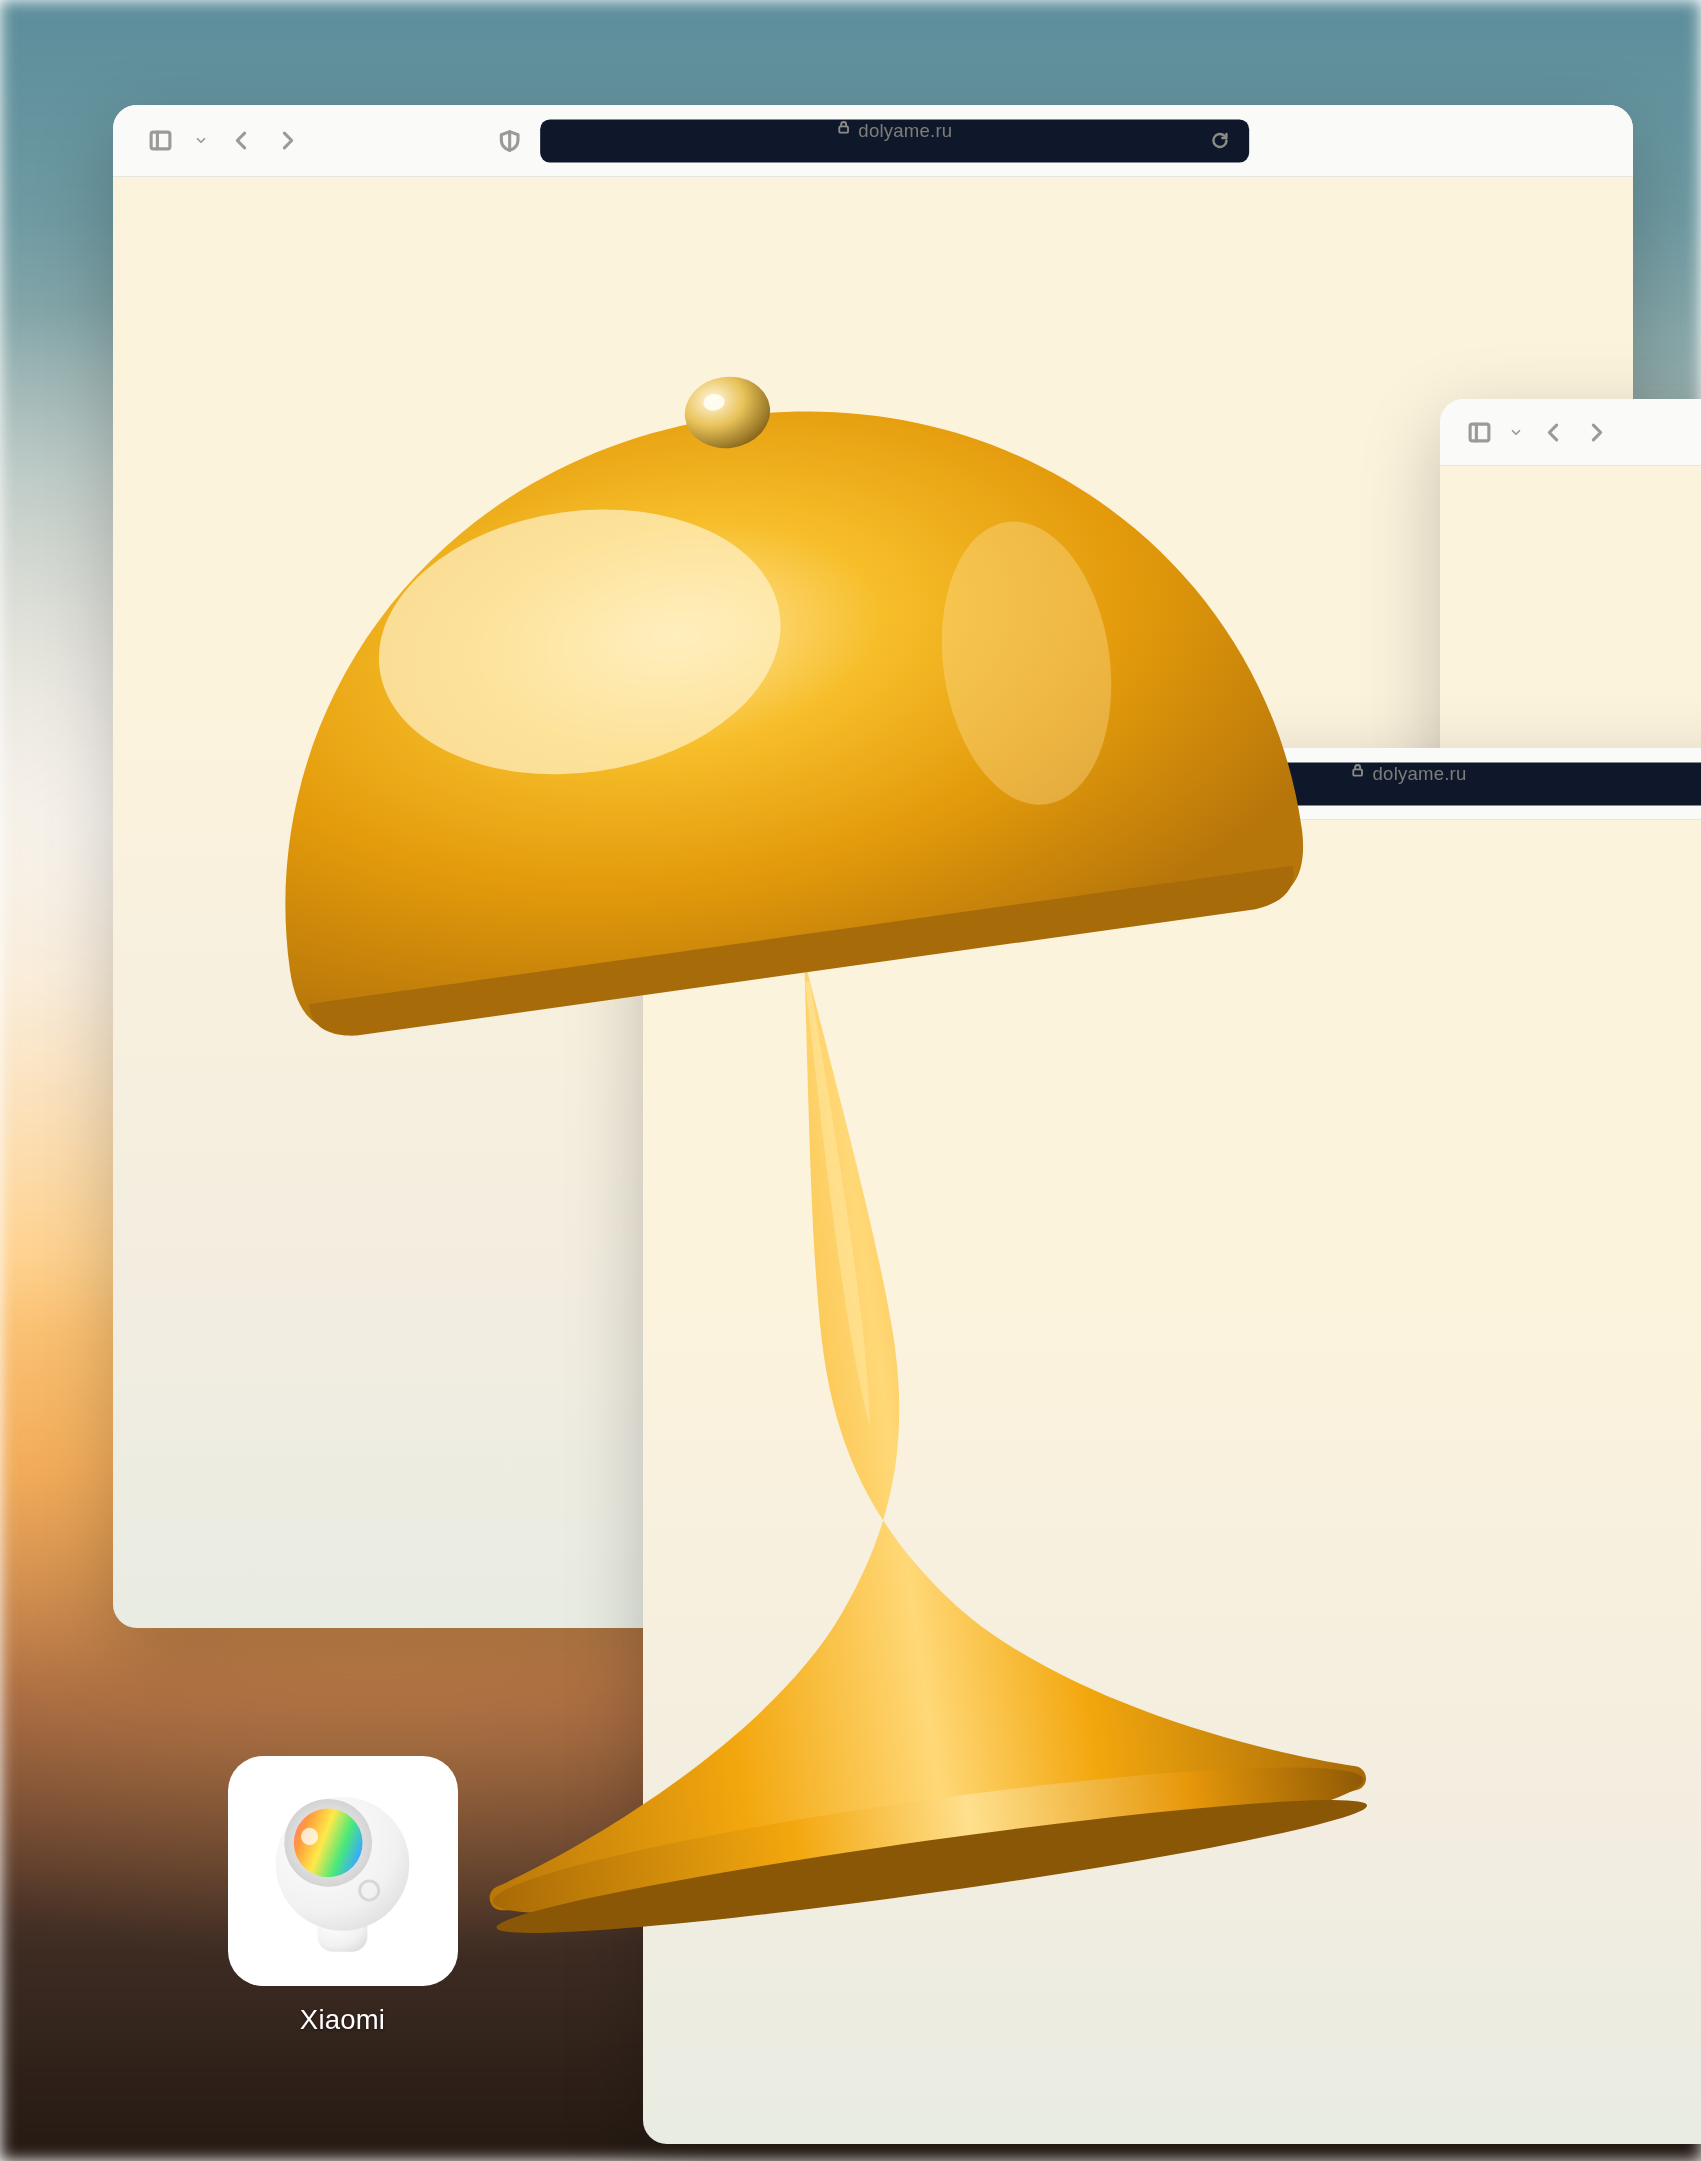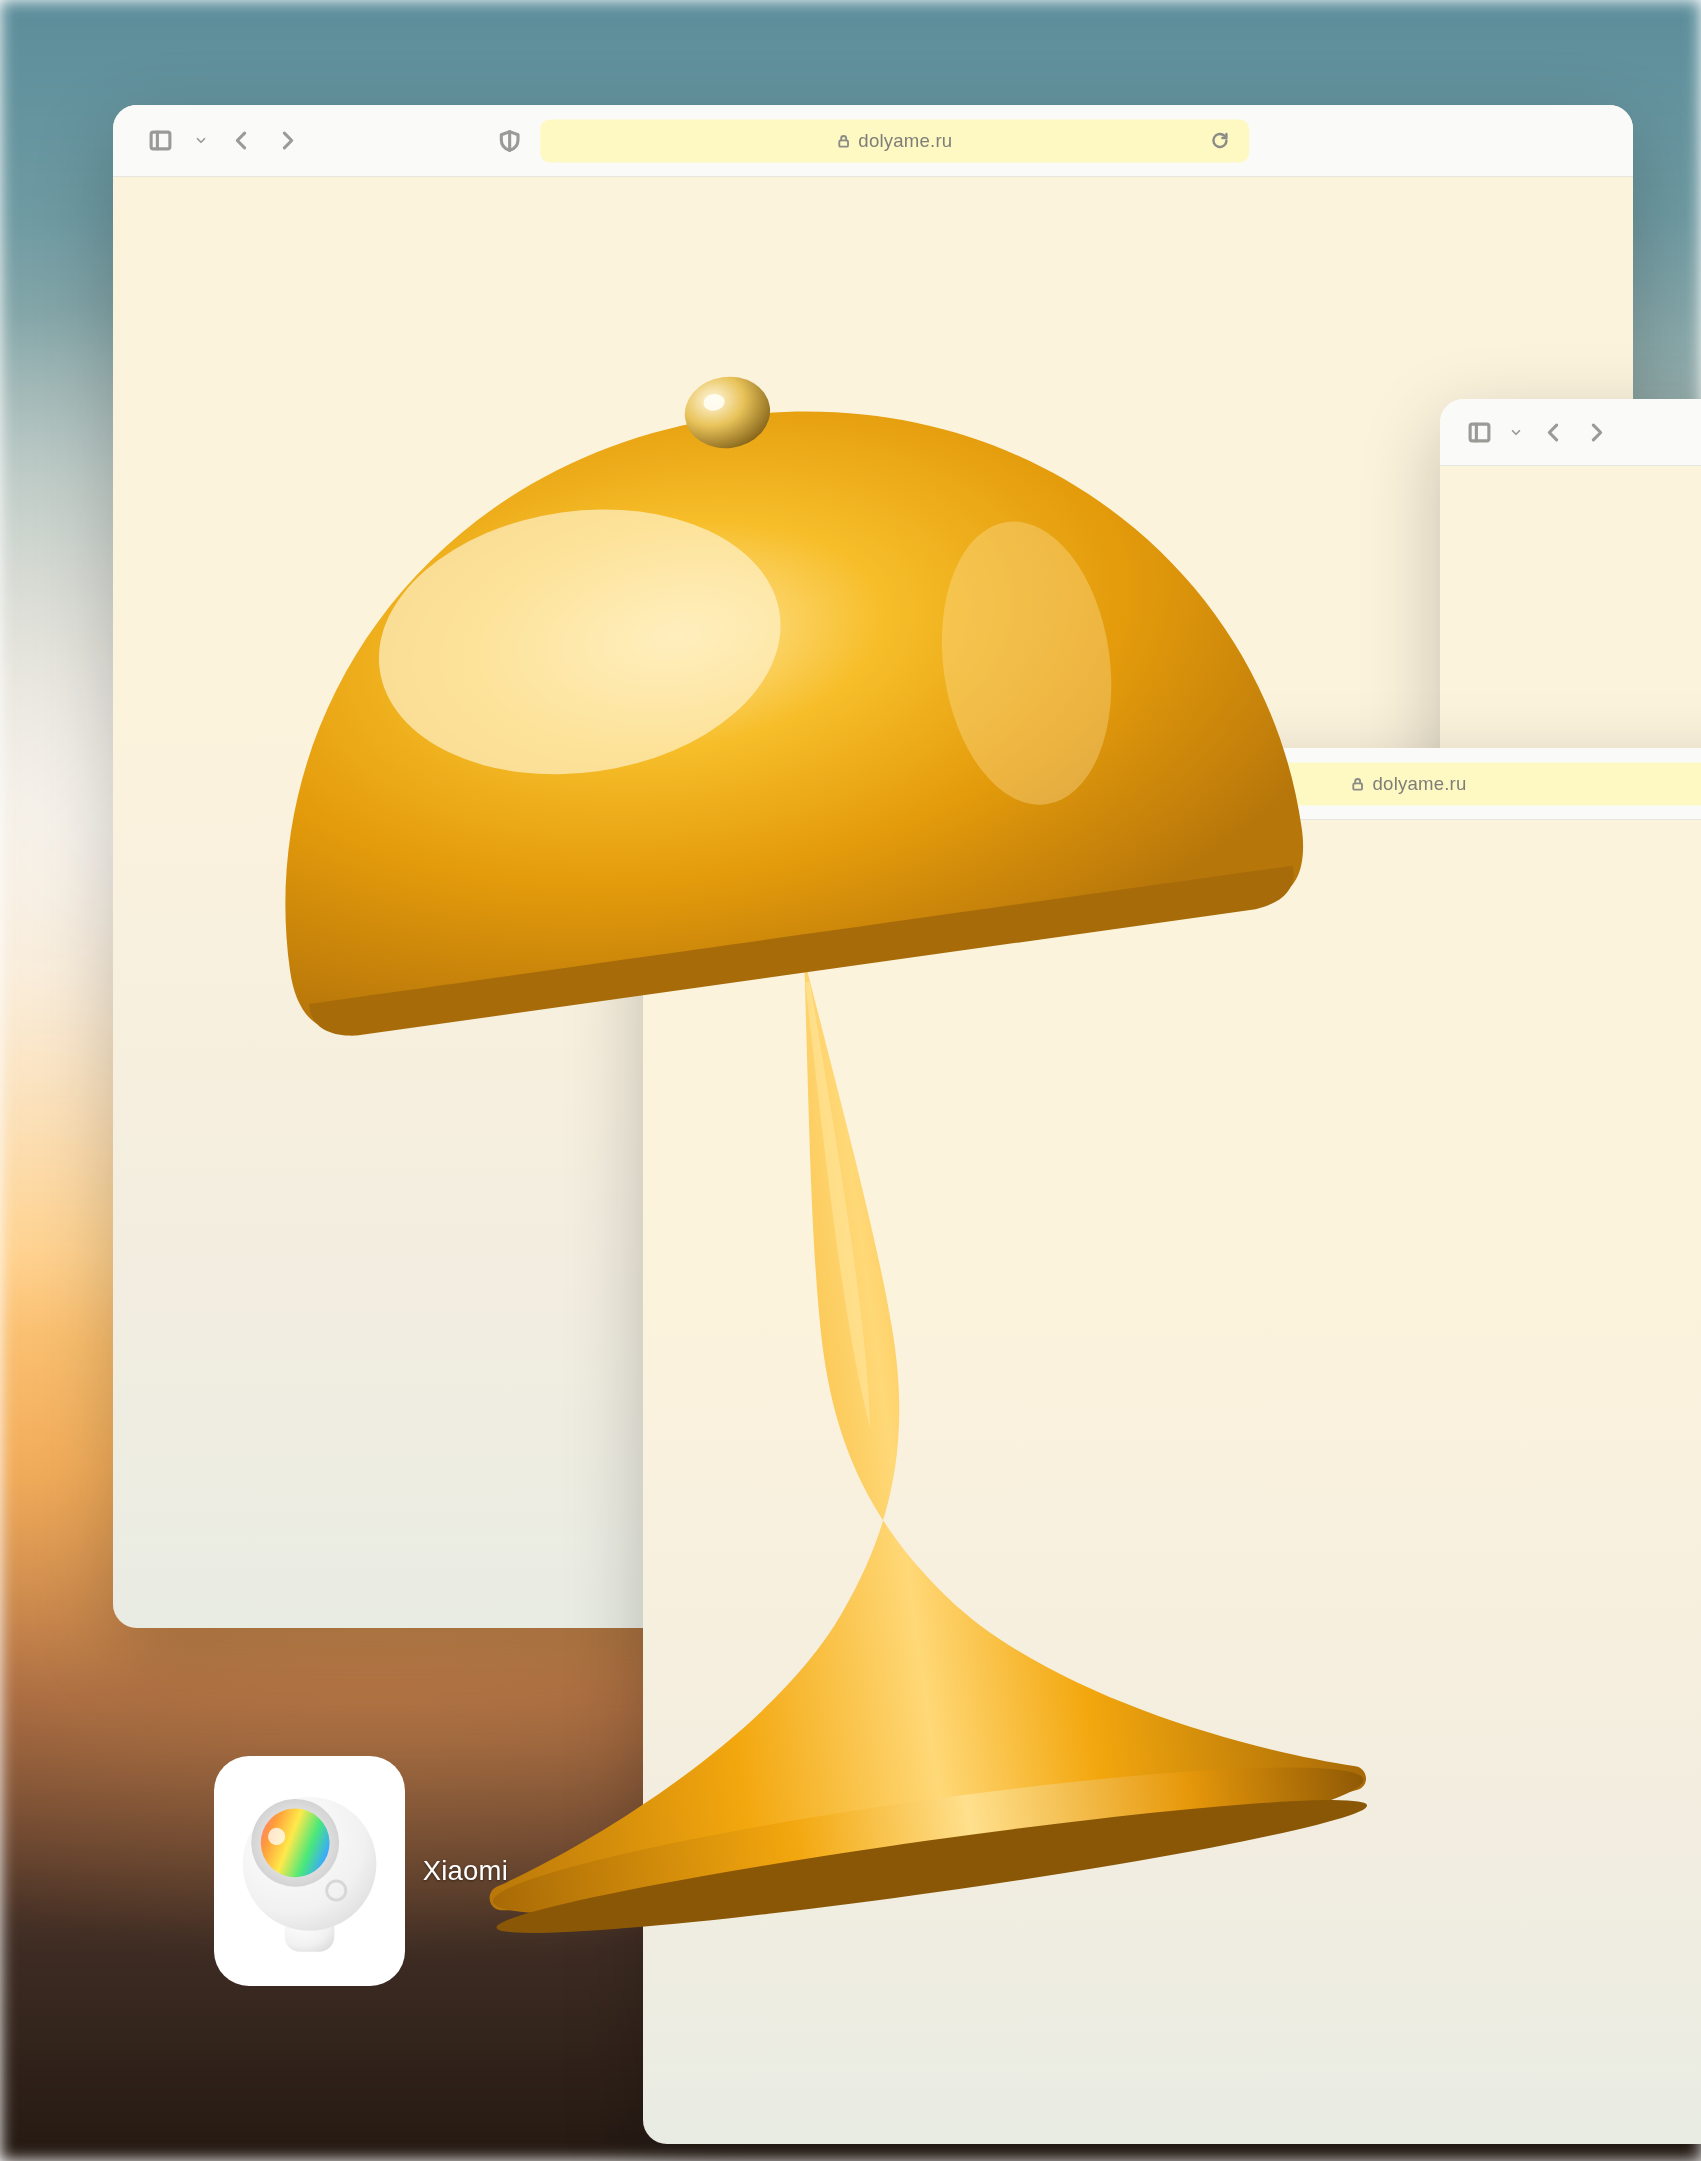--- a/index.html
+++ b/index.html
@@ -60,23 +60,23 @@
   transform: translate(-50%, -50%);
   display: flex;
   align-items: center;
   gap: 17.7px;
 }
 
 .addrbar {
   min-width: 709px;
   height: 43px;
   border-radius: 9.7px;
-  background: #fef9c3;
-  display: flex;
-  align-items: center;
+  background: #0f172a;
+  display: flex;
+  align-items: flex-start;
   justify-content: center;
   gap: 7px;
   color: #7e7e79;
   font-size: 18.6px;
   letter-spacing: 0.2px;
   position: relative;
 }
 
 .addrbar .refresh {
   position: absolute;
@@ -121,21 +121,21 @@
   pointer-events: none;
 }
 
 
 .appicon {
   position: absolute;
   left: 214px;
   top: 1756px;
   width: 257px;
   display: flex;
-  flex-direction: row;
+  flex-direction: column;
   align-items: center;
   gap: 17.7px;
 }
 .appicon .tile {
   width: 230px;
   height: 230px;
   border-radius: 35px;
   background: #ffffff;
   display: flex;
   align-items: center;

